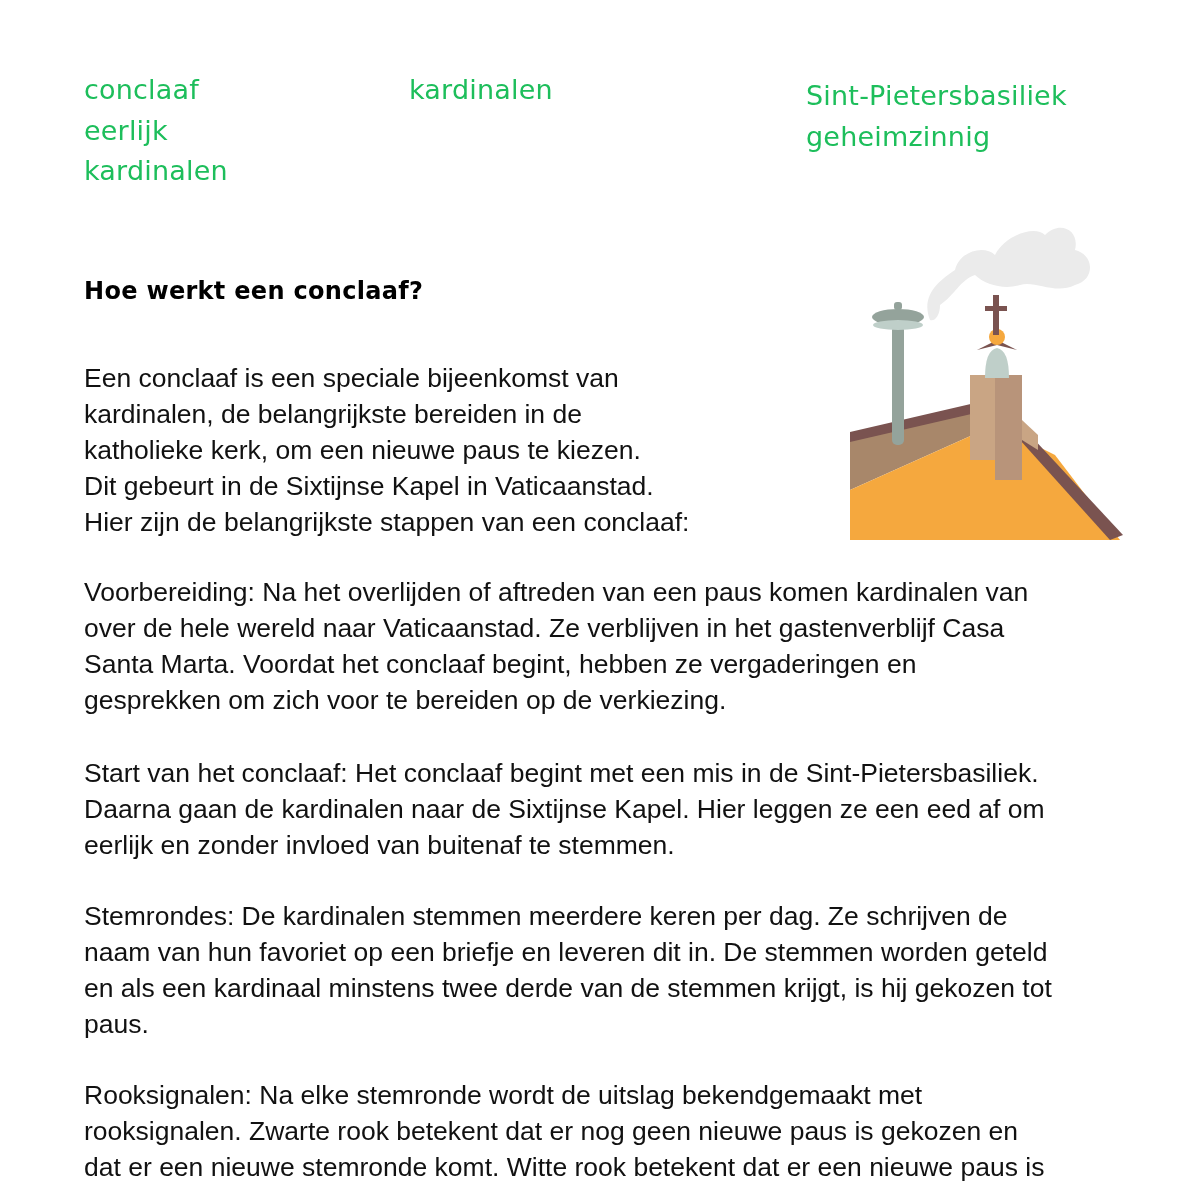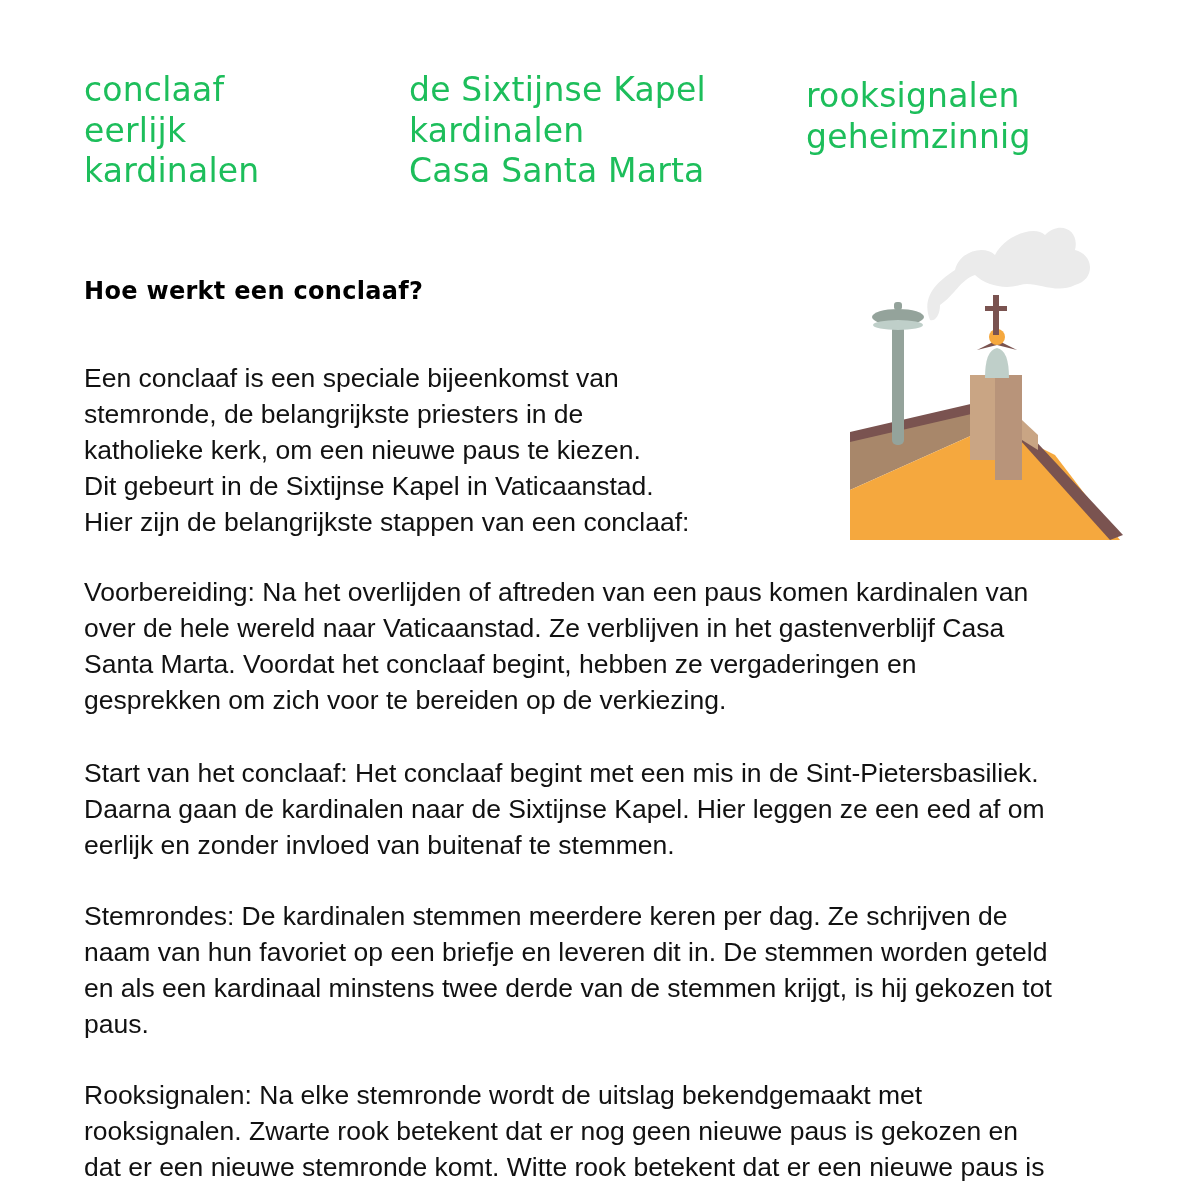--- a/index.html
+++ b/index.html
@@ -1,21 +1,21 @@
 <!DOCTYPE html>
 <html><head>
   <meta charset="utf-8">
   <style>
     html, body { margin: 0; padding: 0; background: #ffffff; }
     body { width: 1189px; height: 1189px; position: relative; overflow: hidden; }
     .vocab-col {
       position: absolute;
       font-family: "DejaVu Sans", sans-serif;
       color: #1dbe5b;
-      font-size: 33px;
+      font-size: 27px;
       line-height: 40.5px;
       letter-spacing: 0.2px;
     }
     .vocab-col div { white-space: nowrap; }
     #col1 { left: 84px; top: 70px; }
     #col2 { left: 409px; top: 70px; }
     #col3 { left: 806px; top: 76px; }
     .title {
       position: absolute; left: 84px; top: 277px;
       font-family: "DejaVu Sans", sans-serif;
@@ -36,23 +36,21 @@
   </style>
 </head>
 <body>
 
 <div id="col1" class="vocab-col">
   <div>conclaaf</div>
   <div>eerlijk</div>
   <div>kardinalen</div>
 </div>
 <div id="col2" class="vocab-col">
-  <div>de Sixtijnse Kapel</div>
   <div>kardinalen</div>
-  <div>Casa Santa Marta</div>
 </div>
 
 <svg class="illustration" viewBox="0 0 285 345">
 
   <path d="M85 120 C75 95 95 80 110 70 C115 50 140 45 150 55 C160 35 190 25 200 35 C215 20 235 30 230 50 C250 55 250 80 230 85 C210 95 190 80 175 85 C160 90 140 85 130 75 C115 80 110 95 95 105 C95 115 90 122 85 120 Z" fill="#ebebeb"></path>
 
   <polygon points="5,240 135,210 150,225 5,290" fill="#a8876a"></polygon>
   <polygon points="5,232 130,203 135,212 5,242" fill="#7a5350"></polygon>
 
   <rect x="47" y="125" width="12" height="120" rx="5" fill="#94a39b"></rect>
@@ -70,28 +68,28 @@
 
   <path d="M140 178 Q140 150 152 148 Q164 150 164 178 Z" fill="#bfcfc9"></path>
   <polygon points="132,150 152,140 172,150 152,145" fill="#7a5350"></polygon>
   <circle cx="152" cy="137" r="8" fill="#f5a83e"></circle>
 
   <rect x="148" y="95" width="6" height="40" fill="#7a5350"></rect>
   <rect x="140" y="106" width="22" height="5" fill="#7a5350"></rect>
 </svg>
 
 <div id="col3" class="vocab-col">
-  <div>rooksignalen</div>
+  <div>Sint-Pietersbasiliek</div>
   <div>geheimzinnig</div>
 </div>
 
 <h1 class="title" style="margin:0;">Hoe werkt een conclaaf?</h1>
 
 <div id="intro" class="para">Een conclaaf is een speciale bijeenkomst van
-stemronde, de belangrijkste priesters in de
+kardinalen, de belangrijkste bereiden in de
 katholieke kerk, om een nieuwe paus te kiezen.
 Dit gebeurt in de Sixtijnse Kapel in Vaticaanstad.
 Hier zijn de belangrijkste stappen van een conclaaf:</div>
 <div id="p1" class="para">Voorbereiding: Na het overlijden of aftreden van een paus komen kardinalen van
 over de hele wereld naar Vaticaanstad. Ze verblijven in het gastenverblijf Casa
 Santa Marta. Voordat het conclaaf begint, hebben ze vergaderingen en
 gesprekken om zich voor te bereiden op de verkiezing.</div>
 <div id="p2" class="para">Start van het conclaaf: Het conclaaf begint met een mis in de Sint-Pietersbasiliek.
 Daarna gaan de kardinalen naar de Sixtijnse Kapel. Hier leggen ze een eed af om
 eerlijk en zonder invloed van buitenaf te stemmen.</div>

